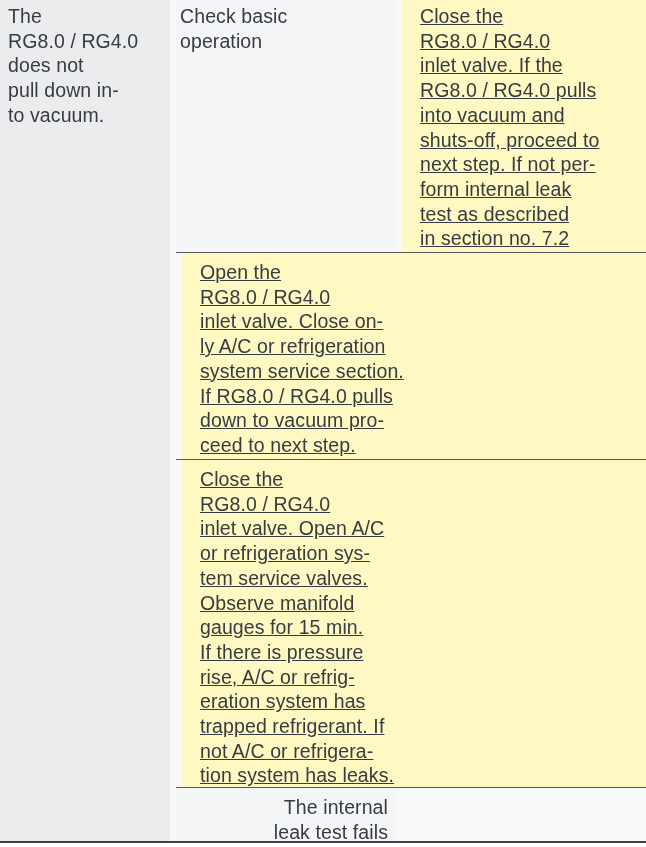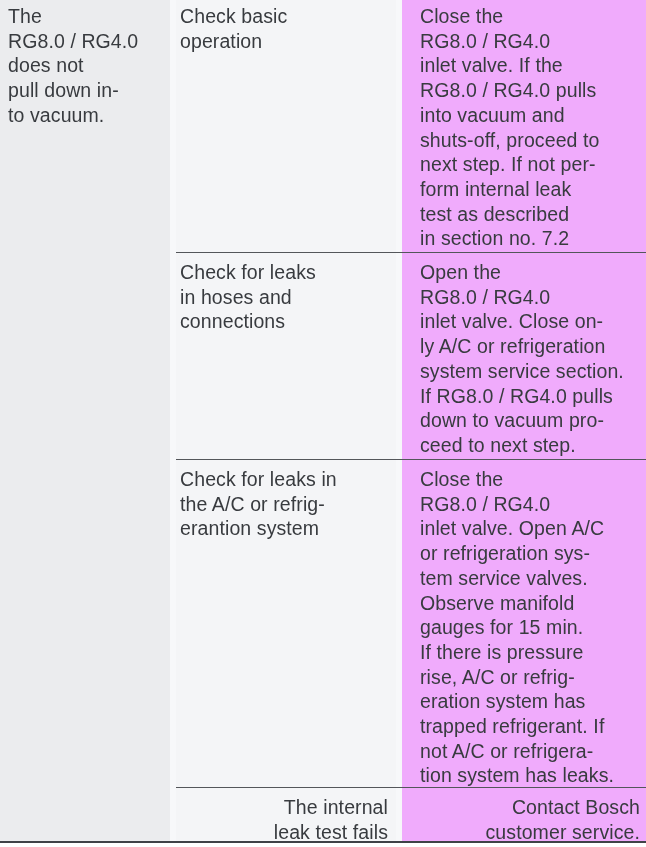--- a/index.html
+++ b/index.html
@@ -56,22 +56,23 @@
     padding: 7px 8px 0 4px;
   }
   .row:first-child .cell-mid { padding-top: 4px; }
   .cell-gap {
     width: 6px;
     flex: 0 0 6px;
     background: #f7f8fa;
   }
   .cell-right {
     flex: 1 1 auto;
-    background: #f0abfc;
+    background: #fef9c3;
     padding: 7px 6px 0 18px;
+    text-decoration: underline;
   }
   .row:first-child .cell-right { padding-top: 4px; }
   .row-1 { min-height: 252px; }
   .row-2 { min-height: 207px; }
   .row-3 { min-height: 328px; }
   .row-4 { min-height: 54px; flex: 1 1 auto; text-align: right; }
 </style>
 </head>
 <body>
 
@@ -104,44 +105,34 @@
 into vacuum and
 shuts-off, proceed to
 next step. If not per-
 form internal leak
 test as described
 in section no. 7.2</div>
         </div>
       </div>
 
       <div class="row row-2">
-        <div class="cell-mid">
-          <div class="cell-text">Check for leaks
-in hoses and
-connections</div>
-        </div>
         <div class="cell-gap"></div>
         <div class="cell-right">
           <div class="cell-text">Open the
 RG8.0 / RG4.0
 inlet valve. Close on-
 ly A/C or refrigeration
 system service section.
 If RG8.0 / RG4.0 pulls
 down to vacuum pro-
 ceed to next step.</div>
         </div>
       </div>
 
       <div class="row row-3">
-        <div class="cell-mid">
-          <div class="cell-text">Check for leaks in
-the A/C or refrig-
-erantion system</div>
-        </div>
         <div class="cell-gap"></div>
         <div class="cell-right">
           <div class="cell-text">Close the
 RG8.0 / RG4.0
 inlet valve. Open A/C
 or refrigeration sys-
 tem service valves.
 Observe manifold
 gauges for 15 min.
 If there is pressure
@@ -152,21 +143,17 @@
 tion system has leaks.</div>
         </div>
       </div>
 
       <div class="row row-4">
         <div class="cell-mid">
           <div class="cell-text">The internal
 leak test fails</div>
         </div>
         <div class="cell-gap"></div>
-        <div class="cell-right">
-          <div class="cell-text">Contact Bosch
-customer service.</div>
-        </div>
       </div>
 
     </div>
   </div>
 </div>
 
 </body></html>

